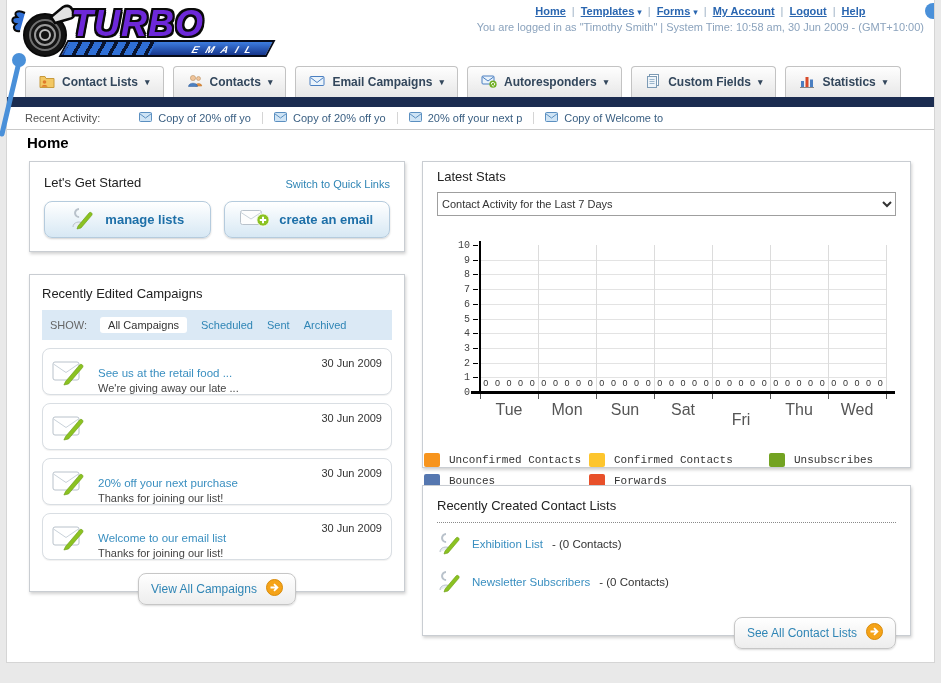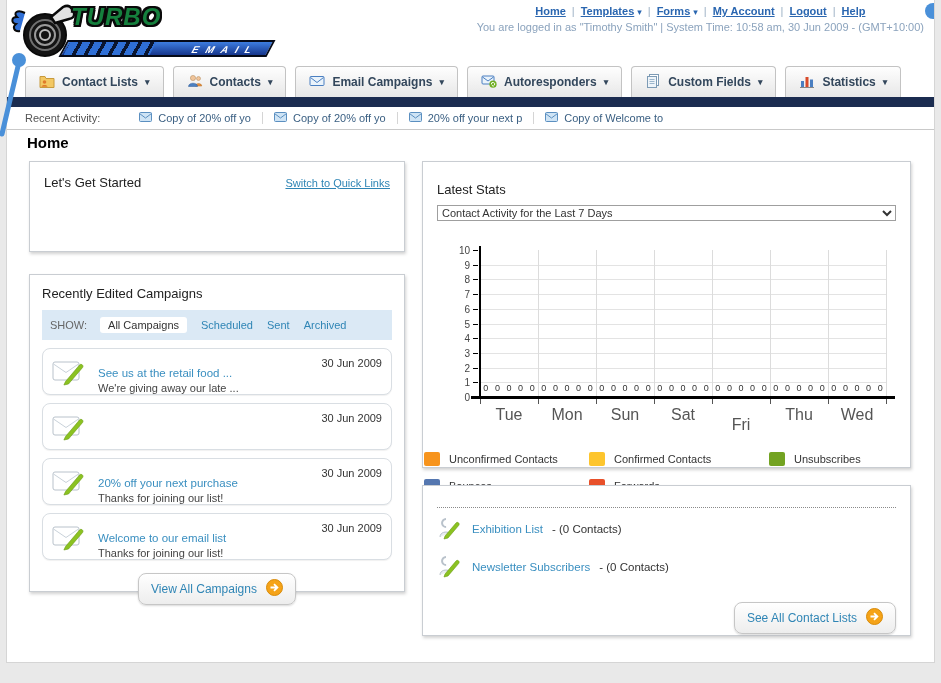--- a/index.html
+++ b/index.html
@@ -4,21 +4,21 @@
 <style>
   * { margin:0; padding:0; box-sizing:border-box; }
   html,body { width:941px; height:683px; }
   body { background:#e9e9e9; font-family:"Liberation Sans", sans-serif; font-size:11px; color:#333; position:relative; }
   .page { position:absolute; left:6px; top:0; width:929px; height:663px; background:#fff; border:1px solid #d5d5d5; border-top:none; overflow:hidden; }
 
   
   .header { position:relative; height:60px; background:#fff; }
   .logo { position:absolute; left:4px; top:1px; width:272px; height:58px; }
   .logo-turbine { position:absolute; left:0; top:2px; }
-  .logo-word { position:absolute; left:60px; top:2px; font-size:24px; font-style:italic; font-weight:bold; letter-spacing:1px; color:#15803d;
+  .logo-word { position:absolute; left:60px; top:2px; font-size:36px; font-style:italic; font-weight:bold; letter-spacing:1px; color:#6d28d9;
     text-shadow:-2px 0 #0a0a0a, 2px 0 #0a0a0a, 0 -2px #0a0a0a, 0 2px #0a0a0a, -2px -2px #0a0a0a, 2px 2px #0a0a0a, -2px 2px #0a0a0a, 2px -2px #0a0a0a; }
   .logo-banner { position:absolute; left:52px; top:39px; width:208px; height:17px; background:linear-gradient(#3d7de0,#16368c); border:2px solid #050a18; transform:skewX(-28deg); overflow:hidden; }
   .logo-banner-stripes { position:absolute; left:2px; top:0; width:42%; height:100%; background:repeating-linear-gradient(90deg,#2f6fd6 0 8px,#0a1530 8px 12px); }
   .logo-banner-text { position:absolute; right:10px; top:2px; color:#fff; font-weight:bold; font-size:10px; letter-spacing:7px; }
 
   .header-links { position:absolute; right:10px; top:5px; font-size:11px; color:#9bb0c4; text-align:center; }
   .nav-row a { color:#2a66b0; text-decoration:underline; font-weight:bold; }
   .nav-sep { color:#9bb0c4; margin:0 6px; font-weight:normal; }
   .nav-caret { color:#2a66b0; font-size:9px; margin-left:3px; }
   .session-line { margin-top:4px; color:#8ba3bd; }
@@ -40,59 +40,59 @@
   .activity-item { display:flex; align-items:center; gap:6px; padding:0 11px; border-left:1px solid #d5d5d5; color:#3a5f82; cursor:pointer; }
   .activity-item:first-of-type { border-left:none; }
 
   
   .main { position:relative; height:532px; }
   .page-title { position:absolute; left:20px; top:4px; font-size:15px; font-weight:bold; color:#000; }
 
   .panel { position:absolute; background:#fff; border:1px solid #c9cdd2; box-shadow:1px 2px 3px rgba(0,0,0,.18); }
   .panel-getstarted { left:22px; top:31px; width:376px; height:91px; padding:13px 14px; }
   .panel-campaigns  { left:22px; top:144px; width:376px; height:318px; padding:11px 12px; }
-  .panel-stats      { left:415px; top:31px; width:489px; height:307px; padding:20px 14px; }
+  .panel-stats      { left:415px; top:31px; width:489px; height:307px; padding:7px 14px; }
   .panel-contacts   { left:415px; top:355px; width:489px; height:151px; padding:12px 14px; }
   .panel-heading { font-size:13px; color:#222; }
 
-  .gs-head { display:flex; justify-content:space-between; align-items:center; }
-  .link-quiet { font-size:11px; color:#2f85b5; cursor:pointer;text-decoration:underline; }
+  .gs-head { display:flex; justify-content:space-between; align-items:flex-end; }
+  .link-quiet { font-size:11px; color:#2f85b5; cursor:pointer; }
   .gs-buttons { display:flex; gap:13px; margin-top:11px; }
   .gs-btn { flex:1; height:37px; display:flex; align-items:center; justify-content:center; gap:9px; background:linear-gradient(#ffffff,#d7e8f4); border:1px solid #b5cbdd; border-radius:8px; color:#1d6fa8; font-size:13px; font-weight:bold; cursor:pointer; box-shadow:0 1px 2px rgba(0,0,0,.18); }
 
   .filterbar { display:flex; align-items:center; gap:13px; margin-top:9px; background:#dbe9f5; padding:7px 8px; }
   .filter-show { color:#666; }
   .filter-link { color:#2f85b5; cursor:pointer; }
   .filter-link.active { background:#fff; color:#333; padding:2px 8px; border-radius:3px; }
 
   .campaign-item { display:flex; align-items:center; gap:10px; margin-top:8px; border:1px solid #d9dee3; border-radius:8px; padding:6px 9px; height:47px; background:#fff; box-shadow:0 1px 1px rgba(0,0,0,.06); }
   .campaign-texts { line-height:15px; }
   .campaign-title { color:#3a8fc0; cursor:pointer; font-size:11.5px;margin-top:18px; }
   .campaign-sub { color:#444; }
   .campaign-date { margin-left:auto; align-self:flex-start; color:#333; padding-top:2px; }
 
   .viewall-row { text-align:center; margin-top:13px; }
   .btn-arrow { display:inline-flex; align-items:center; gap:9px; padding:5px 12px; background:linear-gradient(#ffffff,#ededed); border:1px solid #c6c6c6; border-radius:8px; color:#2f85b5; font-size:12px; cursor:pointer; box-shadow:0 1px 2px rgba(0,0,0,.15); }
 
-  .stats-select { width:100%; margin-top:8px; height:16px; font-size:11px; font-family:"Liberation Sans",sans-serif; color:#333; border:1px solid #9f9f9f; background:#fff; }
+  .stats-select { width:100%; margin-top:8px; height:24px; font-size:11px; font-family:"Liberation Sans",sans-serif; color:#333; border:1px solid #9f9f9f; background:#fff; }
 
   
   .chart { position:relative; margin-top:25px; height:186px; }
   .c-abs { position:absolute; }
-  .c-ylabel { width:26px; text-align:right; font-size:10px; color:#444; }
+  .c-ylabel { width:26px; text-align:right; font-size:10px; color:#444;font-family:Liberation Mono, monospace; }
   .c-grid-h { height:1px; background:#e3e3e3; }
   .c-grid-v { width:1px; background:#dcdcdc; }
   .c-ytick { height:1px; background:#000; width:5px; }
   .c-axis-y { width:2px; background:#000; }
   .c-axis-x { height:3px; background:#000; }
   .c-zero { font-size:9px; color:#333; transform:translateX(-50%); }
   .c-xtick { width:1px; height:5px; background:#555; }
   .c-day { font-size:16px; color:#555; transform:translateX(-50%); }
 
-  .legend { margin-top:20px; display:grid; grid-template-columns:165px 180px 140px; row-gap:13px; justify-content:center; }
+  .legend { margin-top:26px; display:grid; grid-template-columns:165px 180px 140px; row-gap:7px; justify-content:center;font-family:Liberation Mono, monospace; }
   .legend-item { display:flex; align-items:center; gap:9px; color:#333; }
   .legend-swatch { width:16px; height:14px; border-radius:2px; }
 
   .dotted-rule { border:none; border-top:1px dotted #8a8a8a; margin:9px 0 2px; }
   .clist-item { display:flex; align-items:center; gap:9px; padding:5px 0; }
   .clist-link { color:#3a8fc0; cursor:pointer; font-size:11.5px; }
   .clist-suffix { color:#333; font-size:11.5px; }
   .clist-btn-row { text-align:right; margin-top:16px; }
 
   .footer-gap { position:absolute; left:0; top:663px; width:941px; height:20px; background:#e9e9e9; }
@@ -224,20 +224,41 @@
 
   <div class="main">
     <div class="page-title">Home</div>
 
     <div class="panel panel-getstarted">
       <div class="gs-head">
         <span class="panel-heading">Let's Get Started</span>
         <span class="link-quiet">Switch to Quick Links</span>
       </div>
       <div class="gs-buttons">
+        <div class="gs-btn">
+          <span>
+            <svg width="26" height="24" viewBox="0 0 26 24">
+                <path d="M9 3a4 4 0 1 0 .1 8" fill="none" stroke="#b9c2cb" stroke-width="2"></path>
+                <path d="M3 21c0-5 6.5-6 9.5-4" fill="#e9edf1" stroke="#b9c2cb"></path>
+                <path d="M8 20 19 7c1.4-1.7 4.2.4 2.8 2.3L11 22l-4 1z" fill="#8bc221" stroke="#6a9a12" stroke-width=".6"></path>
+              </svg>
+          </span>
+          <span>manage lists</span>
+        </div>
+        <div class="gs-btn">
+          <span>
+            <svg width="30" height="20" viewBox="0 0 30 20">
+                <rect x=".5" y="2.5" width="21" height="14" rx="2" fill="#fdfdfd" stroke="#b9c2cb"></rect>
+                <path d="M1 4.5l10 6.5 10-6.5" fill="none" stroke="#c9d2da"></path>
+                <circle cx="23" cy="12" r="6.2" fill="#8bc221" stroke="#fff"></circle>
+                <path d="M23 8.8v6.4M19.8 12h6.4" stroke="#fff" stroke-width="2"></path>
+              </svg>
+          </span>
+          <span>create an email</span>
+        </div>
       </div>
     </div>
 
     <div class="panel panel-campaigns">
       <div class="panel-heading">Recently Edited Campaigns</div>
       <div class="filterbar">
         <span class="filter-show">SHOW:</span>
         <span id="filters" style="display:flex;gap:14px;align-items:center;">
             <span class="filter-link active">All Campaigns</span>
             <span class="filter-link">Scheduled</span>
@@ -417,20 +438,21 @@
             <span>Bounces</span>
           </div>
           <div class="legend-item">
             <span class="legend-swatch" style="background:#e8502a"></span>
             <span>Forwards</span>
           </div>
         </div>
     </div>
 
     <div class="panel panel-contacts">
+      <div class="panel-heading">Recently Created Contact Lists</div>
       <hr class="dotted-rule">
       <div id="clist">
           <div class="clist-item">
             <span><svg width="26" height="26" viewBox="0 0 26 26">
                 <path d="M9 4a4 4 0 1 0 .1 8" fill="none" stroke="#b9c2cb" stroke-width="2"></path>
                 <path d="M3 22c0-5 6.5-6 9.5-4" fill="#e9edf1" stroke="#b9c2cb"></path>
                 <path d="M8 21 19 8c1.4-1.7 4.2.4 2.8 2.3L11 23l-4 1z" fill="#8bc221" stroke="#6a9a12" stroke-width=".6"></path>
               </svg></span>
             <span class="clist-link">Exhibition List</span>
             <span class="clist-suffix"> - (0 Contacts)</span>

